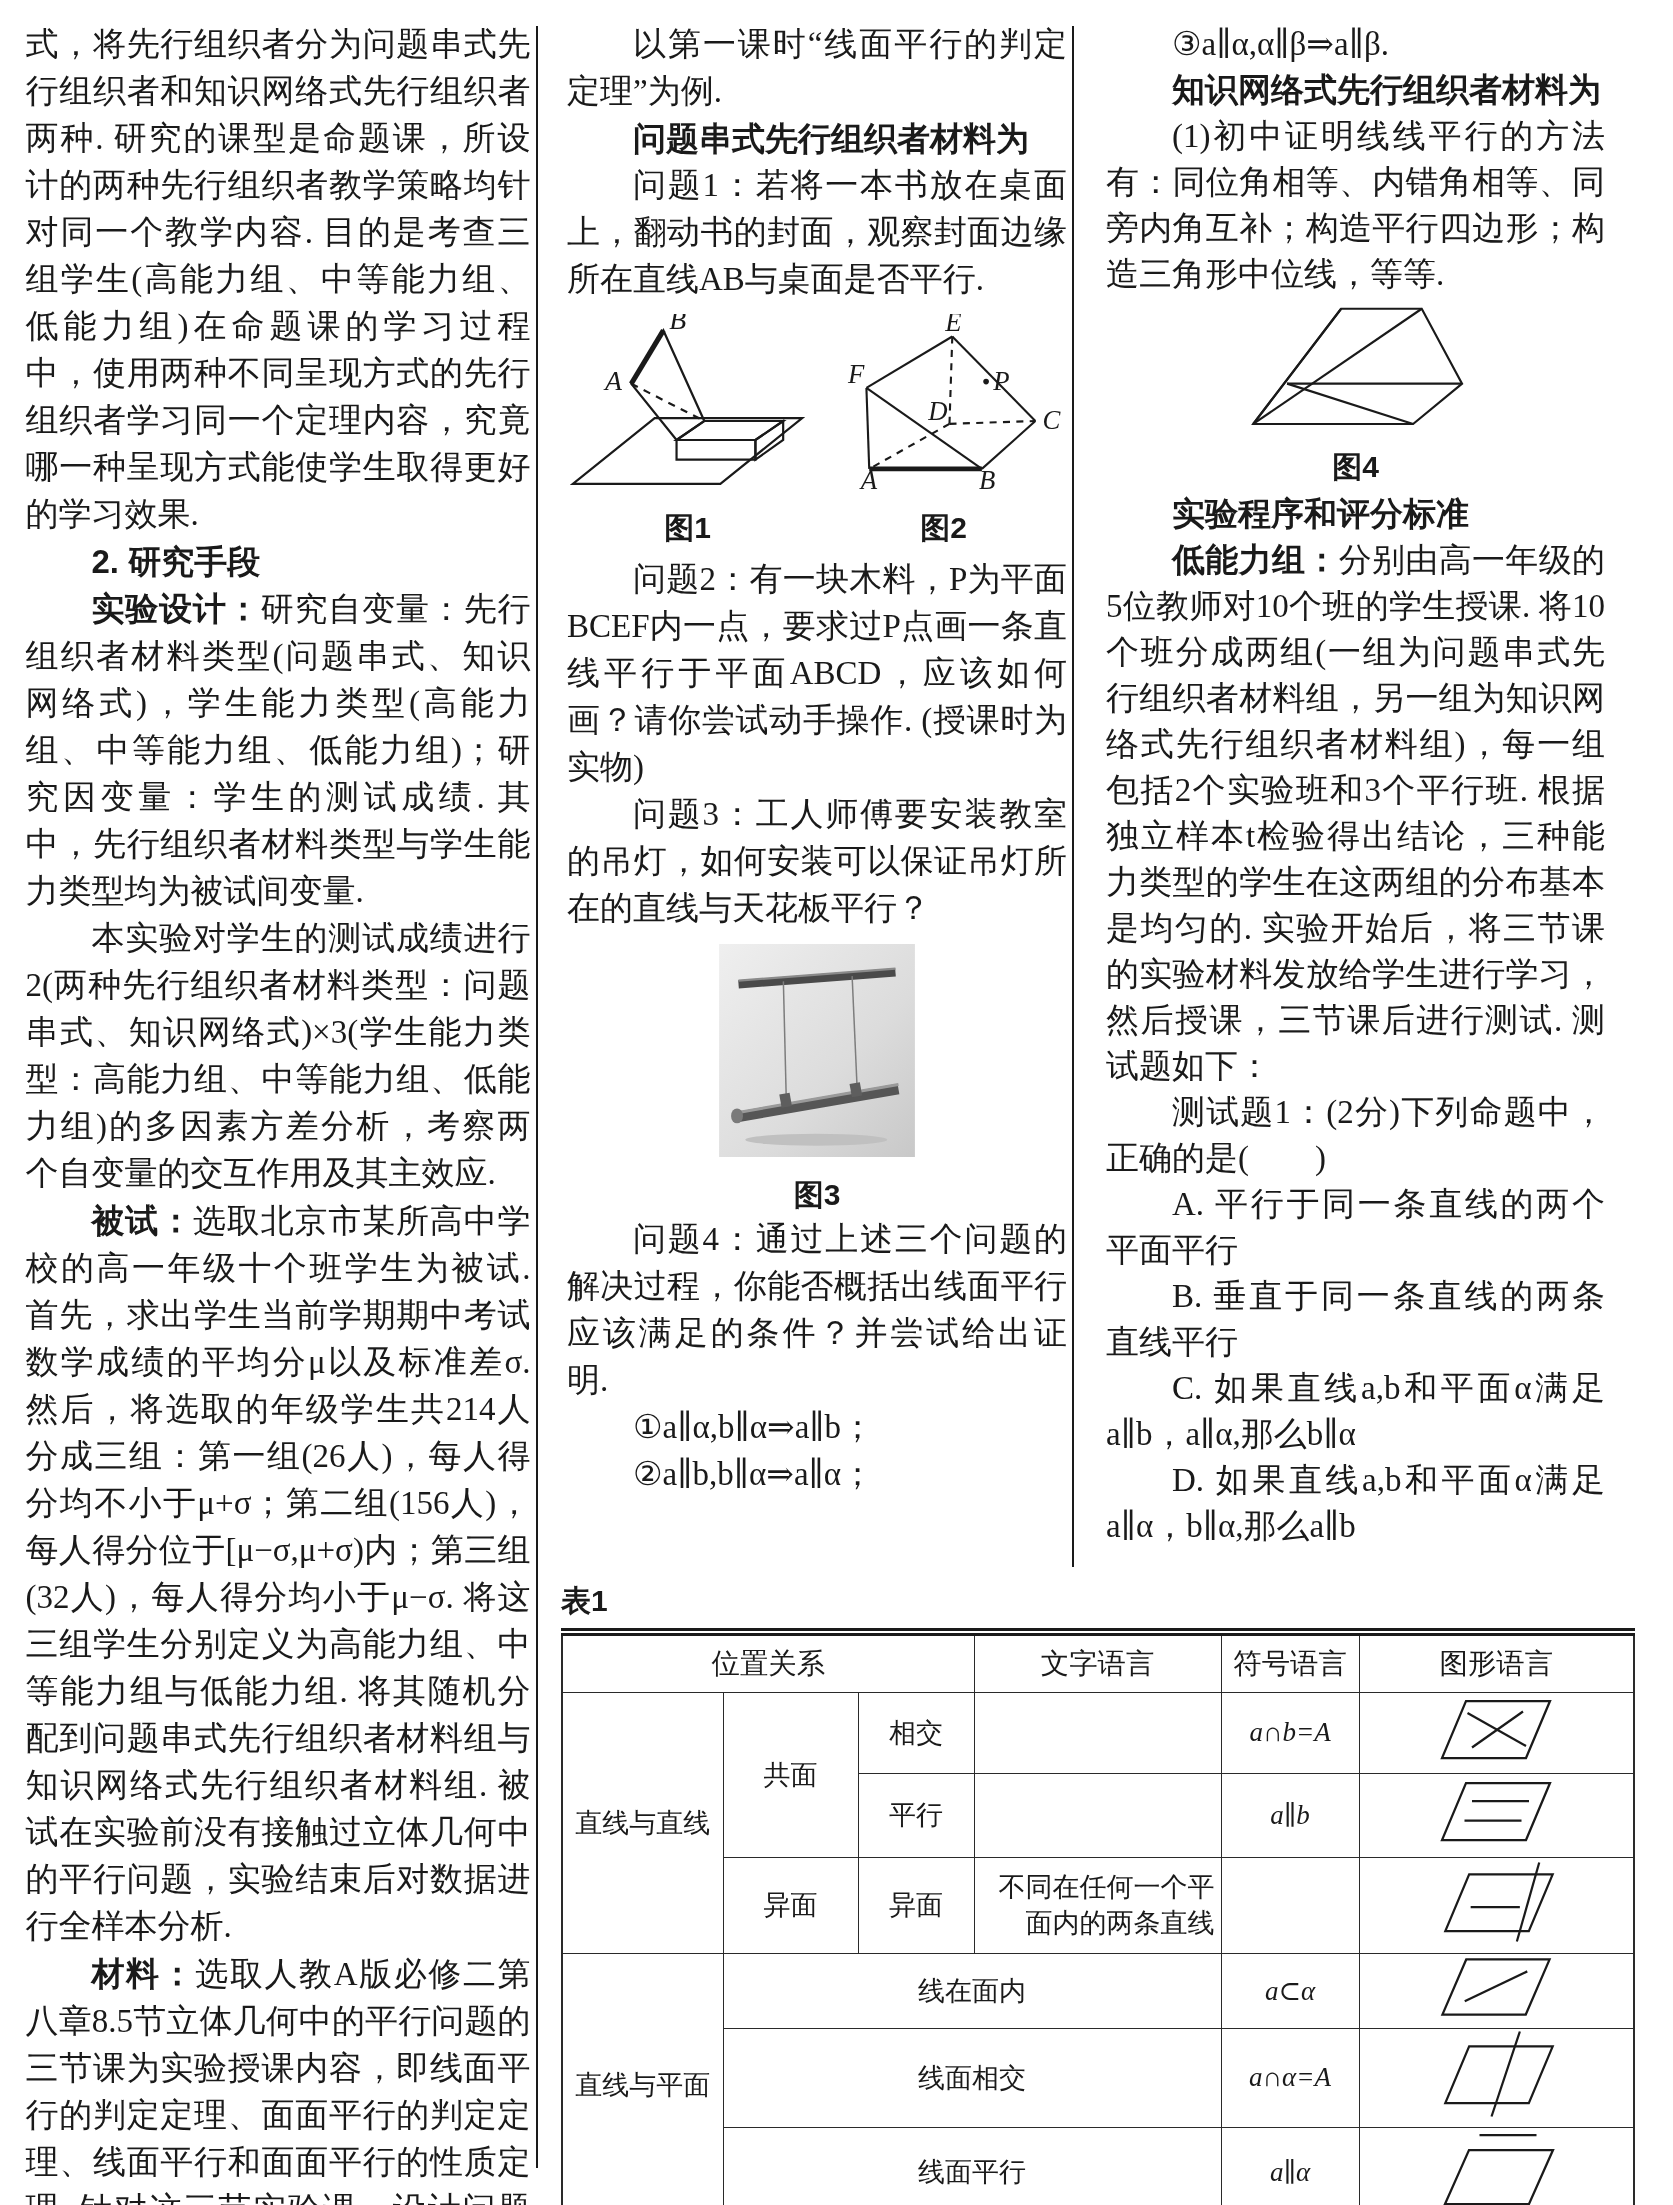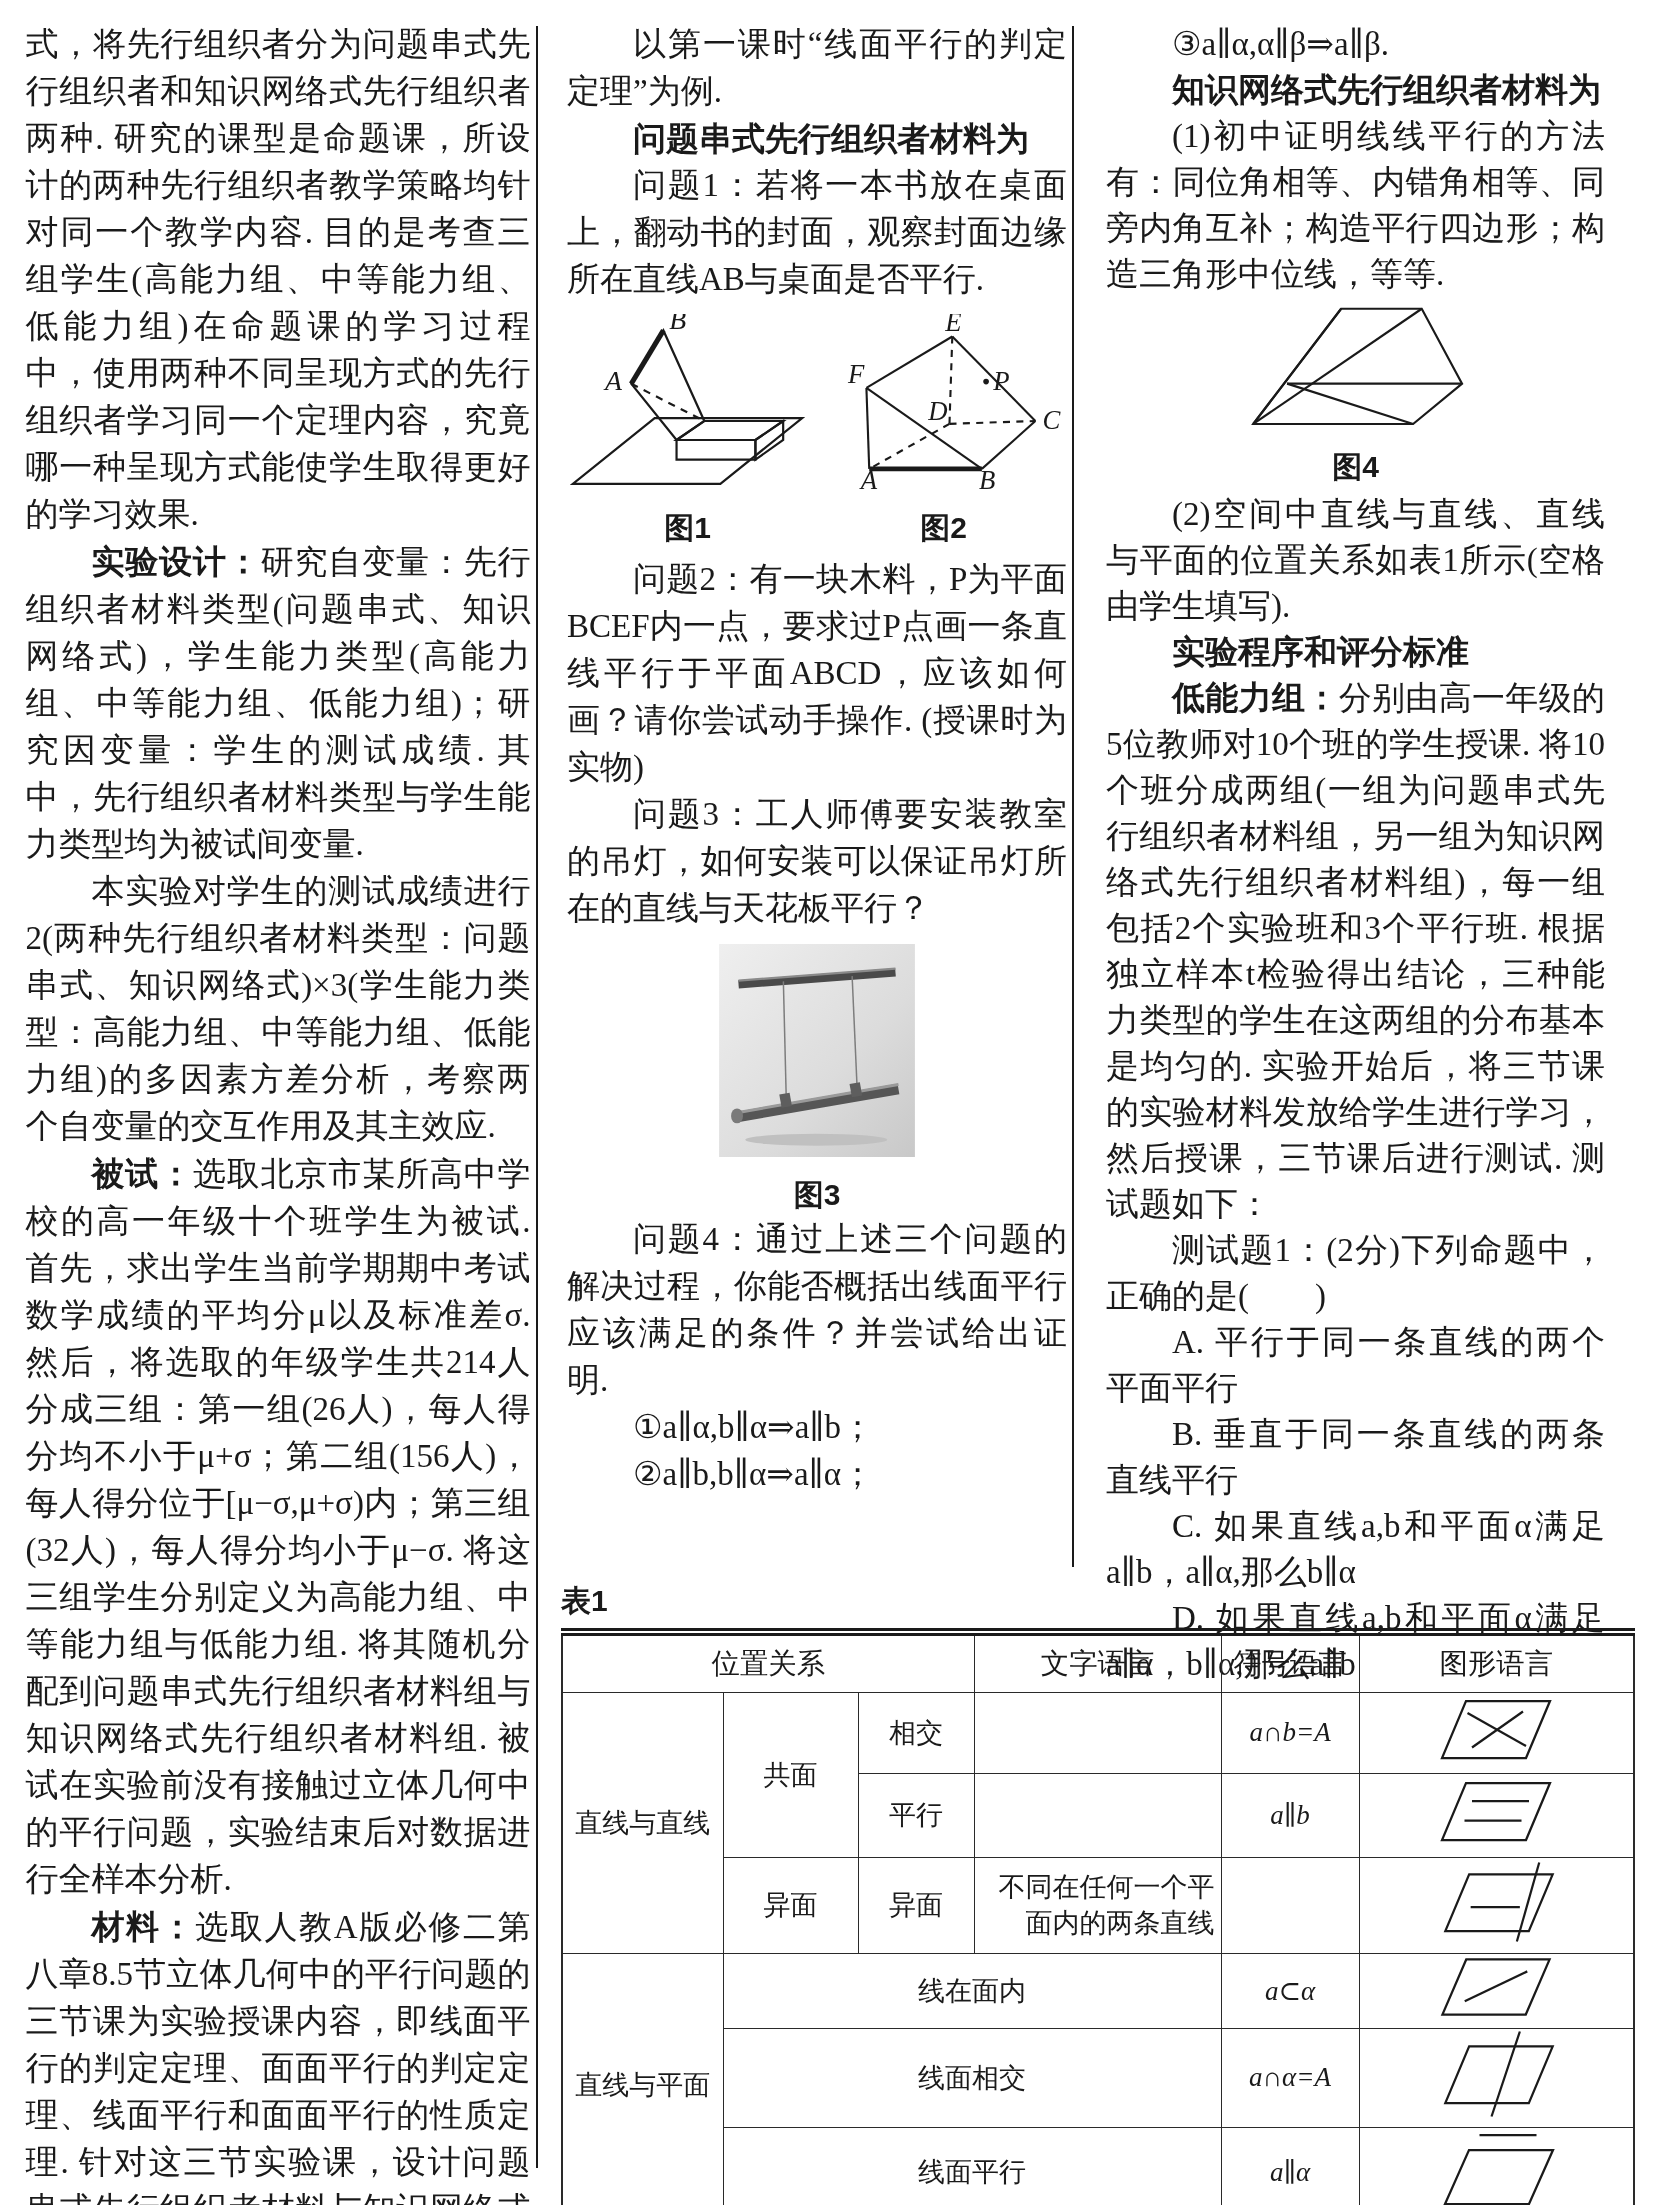--- a/index.html
+++ b/index.html
@@ -43,20 +43,21 @@
   .gfx{padding:1.5px;}
 </style>
 </head>
 <body>
 
 <div class="vsep" id="sep1"></div>
 <div class="vsep" id="sep2"></div>
 
 <div class="col" id="col1">
   <p class="para">式，将先行组织者分为问题串式先行组织者和知识网络式先行组织者两种. 研究的课型是命题课，所设计的两种先行组织者教学策略均针对同一个教学内容. 目的是考查三组学生(高能力组、中等能力组、低能力组)在命题课的学习过程中，使用两种不同呈现方式的先行组织者学习同一个定理内容，究竟哪一种呈现方式能使学生取得更好的学习效果.</p>
+  <p class="para indent hei">2. 研究手段</p>
   <p class="para indent"><b class="hei">实验设计：</b><span>研究自变量：先行组织者材料类型(问题串式、知识网络式)，学生能力类型(高能力组、中等能力组、低能力组)；研究因变量：学生的测试成绩. 其中，先行组织者材料类型与学生能力类型均为被试间变量.</span></p>
   <p class="para indent">本实验对学生的测试成绩进行2(两种先行组织者材料类型：问题串式、知识网络式)×3(学生能力类型：高能力组、中等能力组、低能力组)的多因素方差分析，考察两个自变量的交互作用及其主效应.</p>
   <p class="para indent"><b class="hei">被试：</b><span>选取北京市某所高中学校的高一年级十个班学生为被试. 首先，求出学生当前学期期中考试数学成绩的平均分μ以及标准差σ. 然后，将选取的年级学生共214人分成三组：第一组(26人)，每人得分均不小于μ+σ；第二组(156人)，每人得分位于[μ−σ,μ+σ)内；第三组(32人)，每人得分均小于μ−σ. 将这三组学生分别定义为高能力组、中等能力组与低能力组. 将其随机分配到问题串式先行组织者材料组与知识网络式先行组织者材料组. 被试在实验前没有接触过立体几何中的平行问题，实验结束后对数据进行全样本分析.</span></p>
   <p class="para indent"><b class="hei">材料：</b><span>选取人教A版必修二第八章8.5节立体几何中的平行问题的三节课为实验授课内容，即线面平行的判定定理、面面平行的判定定理、线面平行和面面平行的性质定理. 针对这三节实验课，设计问题串式先行组织者材料与知识网络式先行组织者材料. 测试试卷由三个题构成：一个选择题，一个填空题，</span></p>
 </div>
 
 <div class="col" id="col2">
   <p class="para indent">以第一课时“线面平行的判定定理”为例.</p>
   <p class="para indent hei">问题串式先行组织者材料为</p>
   <p class="para indent">问题1：若将一本书放在桌面上，翻动书的封面，观察封面边缘所在直线AB与桌面是否平行.</p>
@@ -141,21 +142,20 @@
     <svg width="247" height="126" viewBox="0 0 340 175">
       <polygon class="svgline" points="150,8 262,8 318,112 250,168 28,168"></polygon>
       <line class="svgline" x1="150" y1="8" x2="28" y2="168"></line>
       <line class="svgline" x1="75" y1="112" x2="318" y2="112"></line>
       <line class="svgline" x1="262" y1="8" x2="28" y2="168"></line>
       <line class="svgline" x1="75" y1="112" x2="250" y2="168"></line>
     </svg>
     <div class="figcaption">图4</div>
   </div>
 
-  <p class="para indent">(2)空间中直线与直线、直线与平面的位置关系如表1所示(空格由学生填写).</p>
   <p class="para indent hei">实验程序和评分标准</p>
   <p class="para indent"><b class="hei">低能力组：</b><span>分别由高一年级的5位教师对10个班的学生授课. 将10个班分成两组(一组为问题串式先行组织者材料组，另一组为知识网络式先行组织者材料组)，每一组包括2个实验班和3个平行班. 根据独立样本t检验得出结论，三种能力类型的学生在这两组的分布基本是均匀的. 实验开始后，将三节课的实验材料发放给学生进行学习，然后授课，三节课后进行测试. 测试题如下：</span></p>
   <p class="para indent">测试题1：(2分)下列命题中，正确的是(　　)</p>
   <p class="para indent">A. 平行于同一条直线的两个平面平行</p>
   <p class="para indent">B. 垂直于同一条直线的两条直线平行</p>
   <p class="para indent">C. 如果直线a,b和平面α满足a∥b，a∥α,那么b∥α</p>
   <p class="para indent">D. 如果直线a,b和平面α满足a∥α，b∥α,那么a∥b</p>
 </div>
 
 <div id="table-area">

